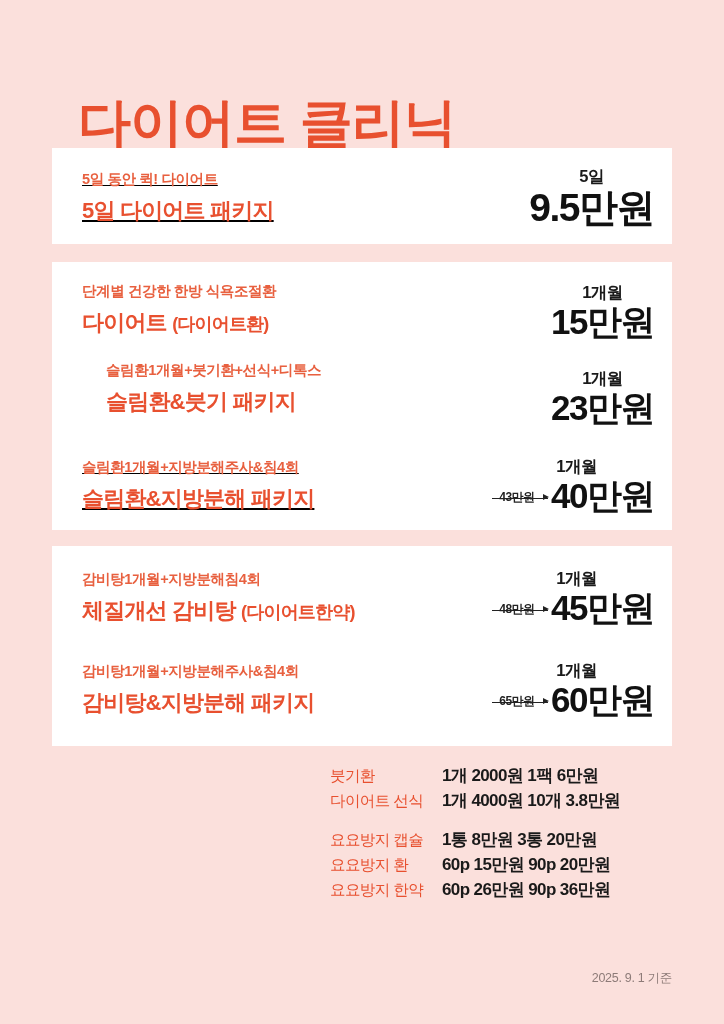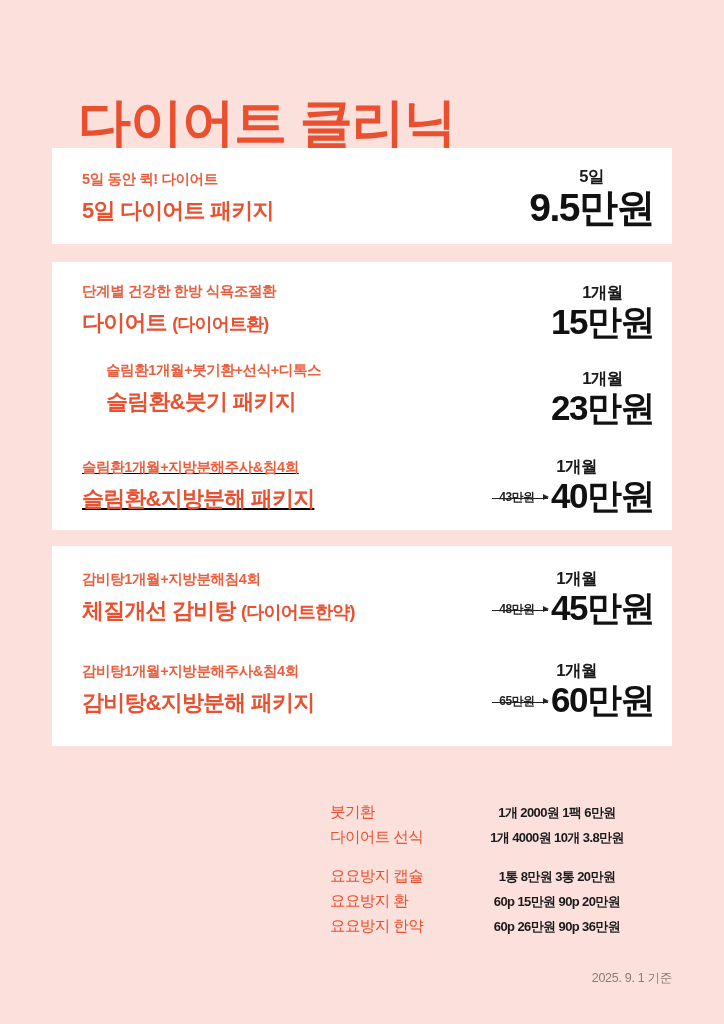--- a/index.html
+++ b/index.html
@@ -161,27 +161,26 @@
   .extra-label {
     width: 112px;
     font-size: 15.5px;
     font-weight: normal;
     color: #e8502f;
     letter-spacing: -0.6px;
     white-space: nowrap;
   }
   .extra-value {
     flex: 1;
-    font-size: 13px;
+    font-size: 17px;
     font-weight: bold;
     color: #1a1a1a;
     letter-spacing: -0.6px;
-    text-align: center;
-    white-space: nowrap;
-    margin-top: 40px;
+    text-align: left;
+    white-space: nowrap;
   }
   .footnote {
     position: absolute;
     right: 52px;
     top: 970px;
     font-size: 12.5px;
     color: #8d7b78;
     letter-spacing: -0.3px;
     white-space: nowrap;
   }
@@ -191,21 +190,21 @@
 
 <div class="page">
 
   <div class="header">
     <div class="title">다이어트 클리닉</div>
     <div class="subtitle">Becoming beautiful</div>
   </div>
 
   <div class="card card-1">
     <div class="row" style="top:0; height:96px;">
-      <div class="row-text" style="top:22px;">
+      <div class="row-text" style="top:22px;text-decoration:underline;">
         <div class="row-sub">5일 동안 퀵! 다이어트</div>
         <div class="row-name">5일 다이어트 패키지</div>
       </div>
       <div class="price-block" style="top:18px;">
         <span class="duration">5일</span>
         <span class="price" style="font-size:39px;">9.5만원</span>
       </div>
     </div>
   </div>
 

